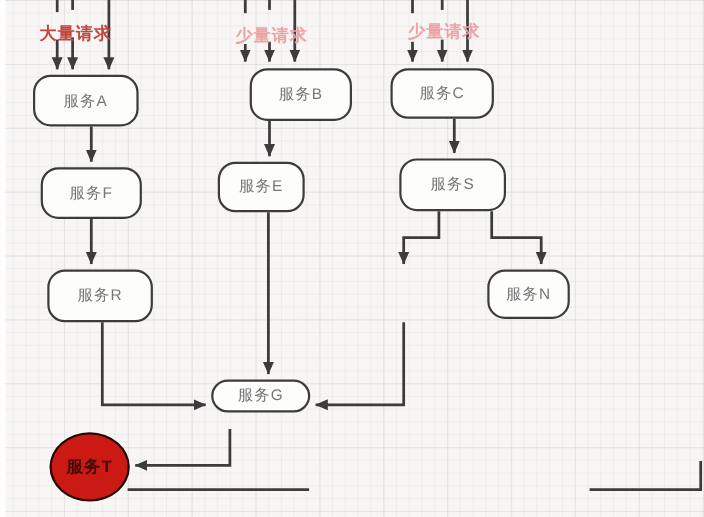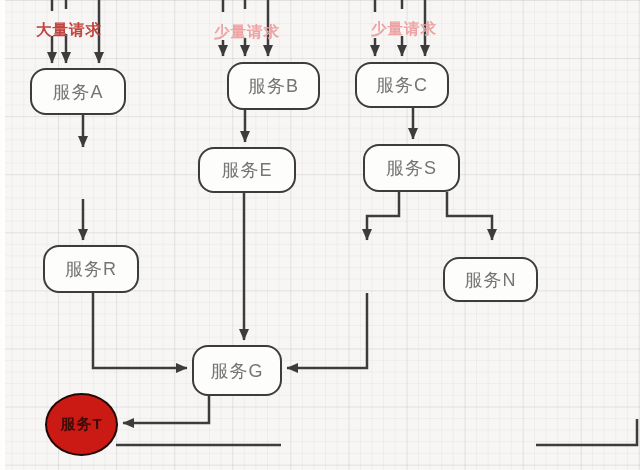--- a/index.html
+++ b/index.html
@@ -13,32 +13,32 @@
       linear-gradient(to right, rgba(185,180,185,.13) 1px, transparent 1px),
       linear-gradient(to bottom, rgba(185,180,185,.13) 1px, transparent 1px);
     background-size:58.1px 58.1px,58.1px 58.1px,11.62px 11.62px,11.62px 11.62px;
     padding-left:16px;
   }
   #page-edge{position:absolute;left:0;top:0;width:5px;height:470px;background:#ffffff;opacity:.9;}
   svg.edges{position:absolute;left:0;top:0;}
   .node{
     position:absolute;display:flex;align-items:center;justify-content:center;
     background:#fdfdfc;border:2.5px solid #3c3c3c;border-radius:16px;
-    color:#757575;font-size:18px;letter-spacing:1px;box-sizing:border-box;
+    color:#757575;font-size:14px;letter-spacing:1px;box-sizing:border-box;
   }
   #node-A{left:30px;top:68px;width:96px;height:47px;}
   #node-F{left:37px;top:152px;width:92px;height:47px;}
   #node-R{left:43px;top:245px;width:96px;height:48px;}
   #node-B{left:199px;top:62px;width:93px;height:48px;margin-left:28px;}
-  #node-E{left:198px;top:147px;width:98px;height:46px;}
+  #node-E{left:198px;top:147px;width:79px;height:46px;}
   #node-C{left:355px;top:62px;width:94px;height:46px;}
   #node-S{left:363px;top:144px;width:97px;height:48px;}
   #node-V{left:322px;top:245px;width:92px;height:48px;}
-  #node-N{left:443px;top:245px;width:95px;height:45px;margin-top:12px;}
-  #node-G{left:192px;top:345px;width:90px;height:51px;}
+  #node-N{left:443px;top:245px;width:75px;height:45px;}
+  #node-G{left:192px;top:345px;width:90px;height:30px;}
   #node-T{
     left:45px;top:393px;width:73px;height:63px;border-radius:50%;
     background:#cb1a13;border:2.5px solid #230606;color:#3f0b08;
     font-weight:bold;font-size:15px;
   }
   .req-label{position:absolute;font-size:15.5px;font-weight:600;letter-spacing:1px;white-space:nowrap;}
   #label-heavy{left:36px;top:20px;color:#c2443e;}
   #label-light-b{left:214px;top:22px;color:#eda3a3;}
   #label-light-c{left:371px;top:19px;color:#eda3a3;}
   #annotation{
@@ -93,20 +93,21 @@
       <path d="M116,445 H281"></path>
       <path d="M536,445 H637 V419"></path>
     </g>
   </svg>
 
   <div class="req-label" id="label-heavy">大量请求</div>
   <div class="req-label" id="label-light-b">少量请求</div>
   <div class="req-label" id="label-light-c">少量请求</div>
 
   <div class="node" id="node-A">服务A</div>
+  <div class="node" id="node-F">服务F</div>
   <div class="node" id="node-R">服务R</div>
   <div class="node" id="node-B">服务B</div>
   <div class="node" id="node-E">服务E</div>
   <div class="node" id="node-C">服务C</div>
   <div class="node" id="node-S">服务S</div>
   <div class="node" id="node-N">服务N</div>
   <div class="node" id="node-G">服务G</div>
   <div class="node" id="node-T">服务T</div>
 
 

